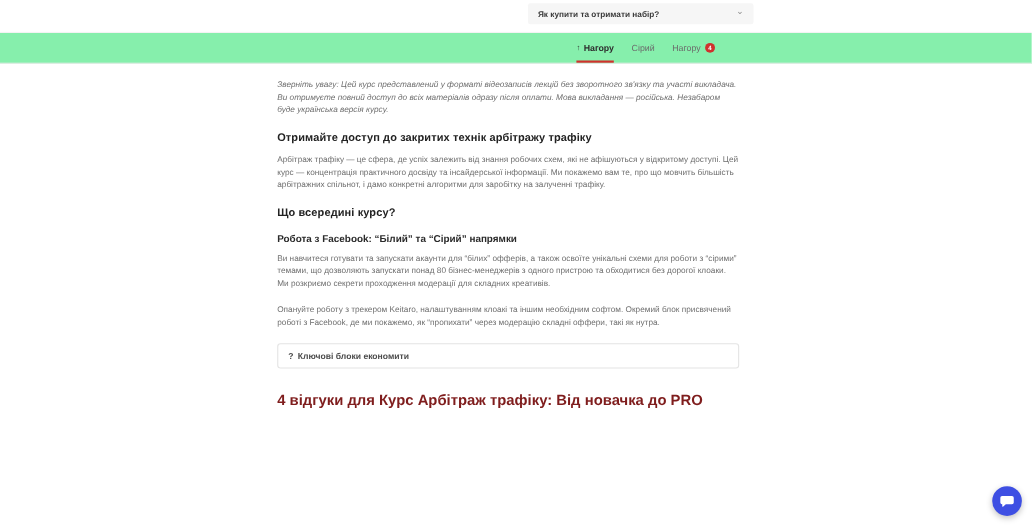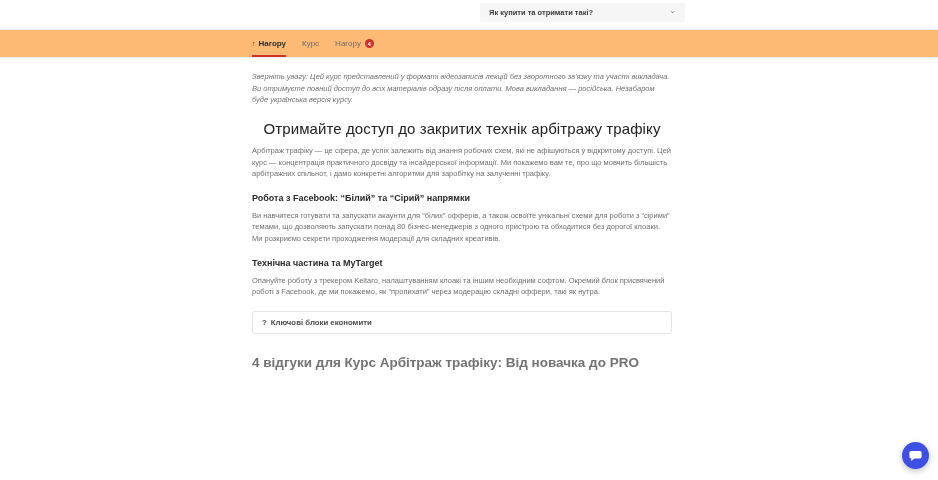--- a/index.html
+++ b/index.html
@@ -10,85 +10,85 @@
   
   .topbar { position:relative; height:30px; background:#fff; border-bottom:1px solid #f3f3f3; }
   .dropdown { position:absolute; left:480px; top:3px; width:205px; height:19px;
     background:#f6f6f6; border-radius:2px; display:flex; align-items:center;
     justify-content:space-between; padding:0 9px; cursor:pointer; }
   .dropdown .lbl { font-size:7.5px; color:#3a3a3a; font-weight:600; }
   .dropdown .chev { font-size:8px; color:#8a8a8a; line-height:1; margin-top:-3px; }
 
   
   .tabsbar { height:28px; border-bottom:1px solid #ececec; display:flex; align-items:stretch;
-    padding-left:252px; background:#fdba74; }
+    padding-left:252px; background:#86efac;justify-content:center; }
   .tab { display:flex; align-items:center; gap:3px; font-size:8px; color:#6b6b6b;
     margin-right:16px; text-decoration:none; cursor:pointer; border-bottom:2px solid transparent; padding-top:2px; }
   .tab.active { color:#2e2e2e; font-weight:700; border-bottom-color:#d0312d; }
   .tab .arrow { font-size:7px; }
   .badge { display:inline-flex; align-items:center; justify-content:center;
     min-width:9px; height:9px; border-radius:50%; background:#d0312d; color:#fff;
     font-size:5.5px; font-weight:700; padding:0 1px; margin-left:1px; }
 
   
   .content { margin-left:252px; width:420px; padding-top:13px; }
   .notice { font-size:7.5px; line-height:1.55; font-style:italic; color:#6e6e6e; margin-bottom:13px; }
   .notice strong { font-weight:400; }
-  h2.sec { font-size:15px; color:#222; letter-spacing:.1px; margin:14px 0 8px; font-weight:400;text-align:center; }
+  h2.sec { font-size:10px; color:#222; letter-spacing:.1px; margin:14px 0 8px; font-weight:700; }
   h3.sec { font-size:9px; color:#2a2a2a; margin:13px 0 7px; font-weight:700; }
   p.body { font-size:7.5px; line-height:1.55; color:#6e6e6e; margin-bottom:12px; }
   .accordion { display:flex; align-items:center; gap:4px; border:1px solid #e4e4e4; border-radius:3px;
     padding:6px 9px; margin:13px 0 5px; font-size:7.8px; font-weight:700; color:#4a4a4a; cursor:pointer; }
   .accordion .q { color:#4a4a4a; }
 
-  .reviews-heading { font-size:13.5px; color:#737373; margin:21px 0 12px; font-weight:700; }
+  .reviews-heading { font-size:13.5px; color:#7f1d1d; margin:21px 0 12px; font-weight:700; }
 
   
   .chat-fab { position:absolute; right:9px; bottom:11px; width:27px; height:27px; border-radius:50%;
     background:#3e4fe3; border:none; cursor:pointer; display:flex; align-items:center; justify-content:center;
     box-shadow:0 2px 6px rgba(0,0,0,.25); }
 </style>
 </head>
 <body>
 
 <div class="page">
 
   <header class="topbar">
     <div class="dropdown">
-      <span class="lbl">Як купити та отримати такі?</span>
+      <span class="lbl">Як купити та отримати набір?</span>
       <span class="chev">⌄</span>
     </div>
   </header>
 
   <nav class="tabsbar">
     <a class="tab active">
       <span class="arrow">↑</span>
       <span>Нагору</span>
     </a>
     <a class="tab">
-      <span>Курс</span>
+      <span>Сірий</span>
     </a>
     <a class="tab">
       <span>Нагору</span>
       <span class="badge">4</span>
     </a>
   </nav>
 
   <main class="content">
 
     <p class="notice"><strong>Зверніть увагу:</strong> <span>Цей курс представлений у форматі відеозаписів лекцій без зворотного зв'язку та участі викладача. Ви отримуєте повний доступ до всіх матеріалів одразу після оплати. Мова викладання — російська. Незабаром буде українська версія курсу.</span></p>
 
     <h2 class="sec">Отримайте доступ до закритих технік арбітражу трафіку</h2>
     <p class="body">Арбітраж трафіку — це сфера, де успіх залежить від знання робочих схем, які не афішуються у відкритому доступі. Цей курс — концентрація практичного досвіду та інсайдерської інформації. Ми покажемо вам те, про що мовчить більшість арбітражних спільнот, і дамо конкретні алгоритми для заробітку на залученні трафіку.</p>
 
+    <h2 class="sec">Що всередині курсу?</h2>
 
     <h3 class="sec">Робота з Facebook: “Білий” та “Сірий” напрямки</h3>
     <p class="body">Ви навчитеся готувати та запускати акаунти для “білих” офферів, а також освоїте унікальні схеми для роботи з “сірими” темами, що дозволяють запускати понад 80 бізнес-менеджерів з одного пристрою та обходитися без дорогої клоаки. Ми розкриємо секрети проходження модерації для складних креативів.</p>
 
-    <h3 class="sec">Технічна частина та MyTarget</h3>
     <p class="body">Опануйте роботу з трекером Keitaro, налаштуванням клоакі та іншим необхідним софтом. Окремий блок присвячений роботі з Facebook, де ми покажемо, як “пропихати” через модерацію складні оффери, такі як нутра.</p>
 
     <div class="accordion">
       <span class="q">?</span>
       <span>Ключові блоки економити</span>
     </div>
 
 
     <h2 class="reviews-heading">4 відгуки для Курс Арбітраж трафіку: Від новачка до PRO</h2>
 

